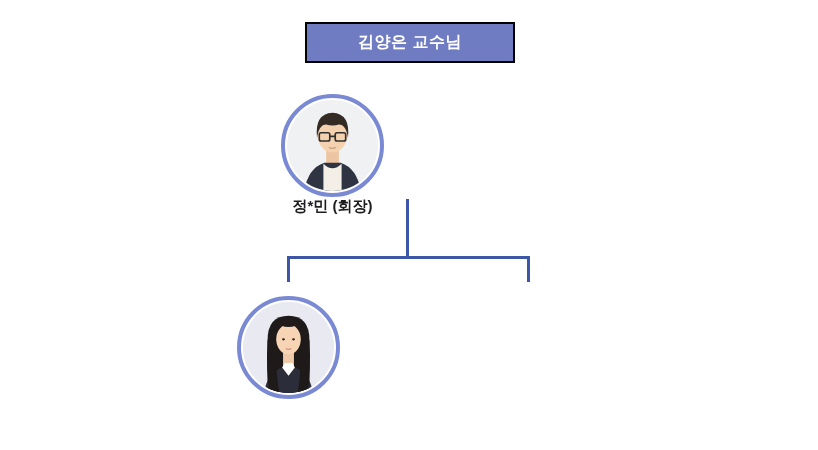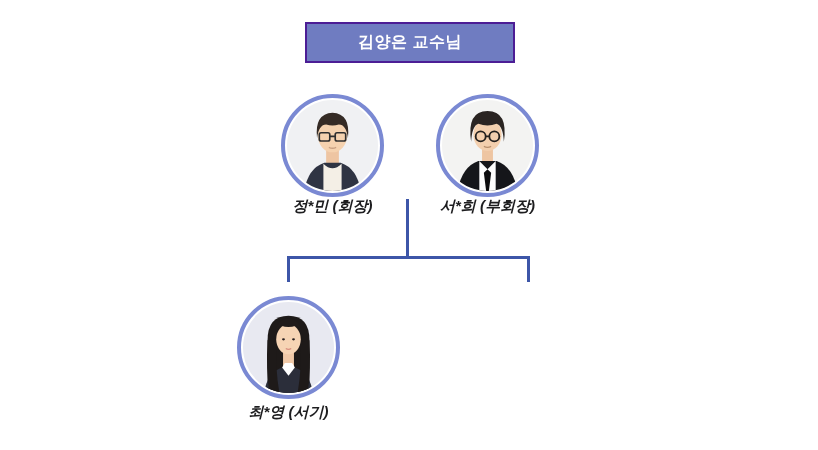--- a/index.html
+++ b/index.html
@@ -13,37 +13,37 @@
     background:#ffffff;
     overflow:hidden;
   }
   
   .prof-box{
     position:absolute;
     left:305px;top:22px;
     width:210px;height:41px;
     box-sizing:border-box;
     background:#6f7cc1;
-    border:2px solid #4c1d95;
+    border:2px solid #000000;
     display:flex;align-items:center;justify-content:center;
   }
   .prof-box span{
     color:#ffffff;
     font-size:16px;
     font-weight:700;
     letter-spacing:.5px;
   }
   
   .line{position:absolute;background:#3d56a8;}
   .line.trunk {left:406px;top:199px;width:2.5px;height:58px;}
   .line.hbar  {left:287px;top:256px;width:242.5px;height:2.5px;}
   .line.ldrop {left:287px;top:256px;width:2.5px;height:26px;}
   .line.rdrop {left:527px;top:256px;width:2.5px;height:26px;}
   
-  .member{position:absolute;width:103px;height:103px;font-style:italic;}
+  .member{position:absolute;width:103px;height:103px;}
   .m1{left:281px;top:94px;}
   .m2{left:436px;top:94px;}
   .m3{left:237px;top:296px;}
   .m4{left:472px;top:299px;}
   .avatar-ring{
     box-sizing:border-box;
     width:103px;height:103px;
     border-radius:50%;
     border:4px solid #7a89d3;
     background:#ffffff;
@@ -97,59 +97,36 @@
             <rect x="53" y="36" width="11.5" height="9" rx="2"></rect>
             <path d="M47 40 H53"></path>
           </g>
           <path d="M46 52 Q50 54 54 52" stroke="#caa183" stroke-width="1.5" fill="none"></path>
         </svg>
       </div>
     </div>
     <div class="member-label">정*민 (회장)</div>
   </div>
 
-  <div class="member m2">
-    <div class="avatar-ring">
-      <div class="avatar-photo">
-        <svg viewBox="0 0 100 100" preserveAspectRatio="xMidYMid slice" aria-hidden="true">
-          <rect width="100" height="100" fill="#f3f3f2"></rect>
-          <path d="M44 52 H56 V68 H44 Z" fill="#eec5a2"></path>
-          <path d="M17 100 Q22 73 40 67 L60 67 Q78 73 83 100 Z" fill="#15161a"></path>
-          <path d="M41 67 L50 76 L59 67 L59 100 H41 Z" fill="#fdfdfd"></path>
-          <path d="M50 76 L46 80 L48.5 100 H51.5 L54 80 Z" fill="#0c0c0e"></path>
-          <ellipse cx="50" cy="38" rx="15.5" ry="18" fill="#f3cfae"></ellipse>
-          <path d="M32 46 Q27 12 50 12 Q73 12 68 46 Q67 28 60 26 Q50 30 40 26 Q33 28 32 46 Z" fill="#2a2422"></path>
-          <g fill="none" stroke="#23201e" stroke-width="2">
-            <circle cx="42.5" cy="40" r="5.5"></circle>
-            <circle cx="57.5" cy="40" r="5.5"></circle>
-            <path d="M48 40 H52"></path>
-          </g>
-          <path d="M46 51 Q50 53 54 51" stroke="#b8906e" stroke-width="1.4" fill="none"></path>
-        </svg>
-      </div>
-    </div>
-    <div class="member-label">서*희 (부회장)</div>
-  </div>
 
   <div class="member m3">
     <div class="avatar-ring">
       <div class="avatar-photo">
         <svg viewBox="0 0 100 100" preserveAspectRatio="xMidYMid slice" aria-hidden="true">
           <rect width="100" height="100" fill="#e8e9f1"></rect>
           <path d="M27 100 V42 Q27 15 50 15 Q73 15 73 42 V100 Z" fill="#1e1a19"></path>
           <path d="M44 54 H56 V72 H44 Z" fill="#f0c9a8"></path>
           <path d="M23 100 Q27 77 43 72 L57 72 Q73 77 77 100 Z" fill="#2b2e3a"></path>
           <path d="M43 72 L50 81 L57 72 L54 67 H46 Z" fill="#ffffff"></path>
           <path d="M27 42 Q25 75 29 100 L40 100 Q35 70 37 44 Z" fill="#1e1a19"></path>
           <path d="M73 42 Q75 75 71 100 L60 100 Q65 70 63 44 Z" fill="#1e1a19"></path>
           <ellipse cx="50" cy="41" rx="13.5" ry="16.5" fill="#f6d4b4"></ellipse>
           <path d="M35 48 Q33 18 50 18 Q67 18 65 48 Q65 27 58 26 Q50 29 42 26 Q35 27 35 48 Z" fill="#201b1a"></path>
           <ellipse cx="44.5" cy="41" rx="1.6" ry="1.2" fill="#2a2020"></ellipse>
           <ellipse cx="55.5" cy="41" rx="1.6" ry="1.2" fill="#2a2020"></ellipse>
           <path d="M47 51 Q50 53 53 51" stroke="#d98f80" stroke-width="1.4" fill="none"></path>
         </svg>
       </div>
     </div>
-    <div class="member-label">최*영 (서기)</div>
   </div>
 
 
 </div>
 
 </body></html>

